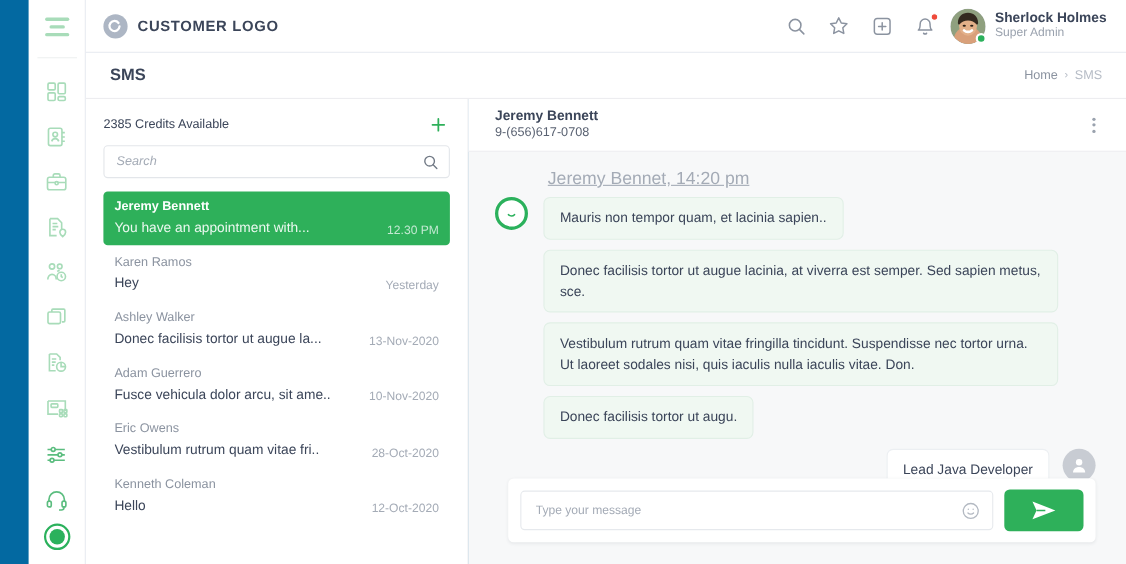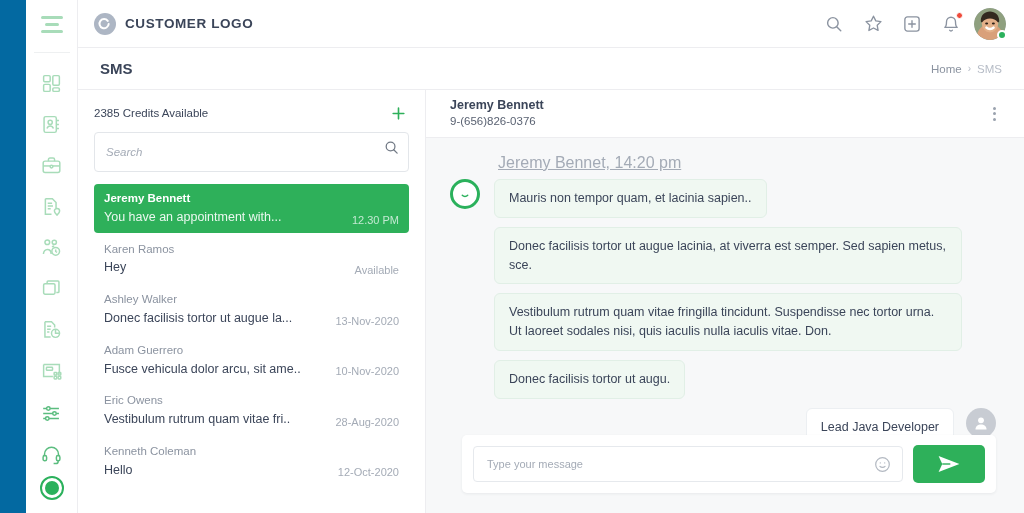--- a/index.html
+++ b/index.html
@@ -101,21 +101,21 @@
   
   .convpanel {
     width: 348px; flex: 0 0 348px; background: #fff;
     border-right: 1px solid #ededf0;
     display: flex; flex-direction: column; padding: 0 16px;
   }
   .credits-row { display: flex; align-items: center; height: 42px; padding-top: 4px; }
   .credits-text { font-size: 11.5px; font-weight: normal; color: #3b4559; }
   .plus-btn { margin-left: auto; cursor: pointer; display: flex; align-items: center; justify-content: center; width: 22px; height: 22px; }
   .search-box {
-    position: relative; height: 40px; border: 1px solid #e3e6ea; border-radius: 4px;
+    position: relative; height: 30px; border: 1px solid #e3e6ea; border-radius: 4px;
     display: flex; align-items: center; padding: 0 30px 0 11px; margin-bottom: 12px;
   }
   .search-box input {
     border: none; outline: none; width: 100%; font-size: 11.5px;
     font-family: "Liberation Sans", sans-serif; color: #5a6272;
     font-style: italic; background: transparent;
   }
   .search-box input::placeholder { color: #a4abb6; font-style: italic; }
   .search-ico { position: absolute; right: 9px; top: 7px; }
 
@@ -352,20 +352,24 @@
               <circle cx="16" cy="29" r="13" fill="#d9a07a"></circle>
               <ellipse cx="16" cy="15.5" rx="8.2" ry="9" fill="#e3b089"></ellipse>
               <path d="M6.8 13c0-6 4-9.4 9.2-9.4S25.2 7 25.2 13c0 1.2-1 1.8-1.6 1-1.6-2.2-4.4-3.4-7.6-3.4S10 11.8 8.4 14c-.6.8-1.6.2-1.6-1z" fill="#33291f"></path>
               <ellipse cx="12.6" cy="15.4" rx="1.5" ry="1" fill="#2c2118"></ellipse>
               <ellipse cx="19.4" cy="15.4" rx="1.5" ry="1" fill="#2c2118"></ellipse>
               <path d="M12.4 19.6c1.9 1.9 5.3 1.9 7.2 0" stroke="#fff" stroke-width="2.4" fill="none" stroke-linecap="round"></path>
             </g>
           </svg>
           <span class="status-dot"></span>
         </div>
+        <div>
+          <div class="user-name">Sherlock Holmes</div>
+          <div class="user-role">Super Admin</div>
+        </div>
       </div>
     </div>
 
     <div class="pagehead">
       <div class="page-title">SMS</div>
       <div class="crumbs">
         <span class="crumb-home">Home</span>
         <span class="crumb-sep">›</span>
         <span class="crumb-cur">SMS</span>
       </div>
@@ -397,58 +401,58 @@
               <div class="nm">Jeremy Bennett</div>
               <div class="msg">You have an appointment with...</div>
             </div>
             <div class="tm">12.30 PM</div>
           </div>
           <div class="conv">
             <div class="txt">
               <div class="nm">Karen Ramos</div>
               <div class="msg">Hey</div>
             </div>
-            <div class="tm">Available</div>
+            <div class="tm">Yesterday</div>
           </div>
           <div class="conv">
             <div class="txt">
               <div class="nm">Ashley Walker</div>
               <div class="msg">Donec facilisis tortor ut augue la...</div>
             </div>
             <div class="tm">13-Nov-2020</div>
           </div>
           <div class="conv">
             <div class="txt">
               <div class="nm">Adam Guerrero</div>
               <div class="msg">Fusce vehicula dolor arcu, sit ame..</div>
             </div>
             <div class="tm">10-Nov-2020</div>
           </div>
           <div class="conv">
             <div class="txt">
               <div class="nm">Eric Owens</div>
               <div class="msg">Vestibulum rutrum quam vitae fri..</div>
             </div>
-            <div class="tm">28-Aug-2020</div>
+            <div class="tm">28-Oct-2020</div>
           </div>
           <div class="conv">
             <div class="txt">
               <div class="nm">Kenneth Coleman</div>
               <div class="msg">Hello</div>
             </div>
             <div class="tm">12-Oct-2020</div>
           </div>
         </div>
       </div>
 
       <div class="chat">
         <div class="chat-head">
           <div>
             <div class="chat-name">Jeremy Bennett</div>
-            <div class="chat-phone">9-(656)826-0376</div>
+            <div class="chat-phone">9-(656)617-0708</div>
           </div>
           <div class="kebab">
             <b></b>
             <b></b>
             <b></b>
           </div>
         </div>
 
         <div class="thread">
           <div class="meta">Jeremy Bennet, 14:20 pm</div>

